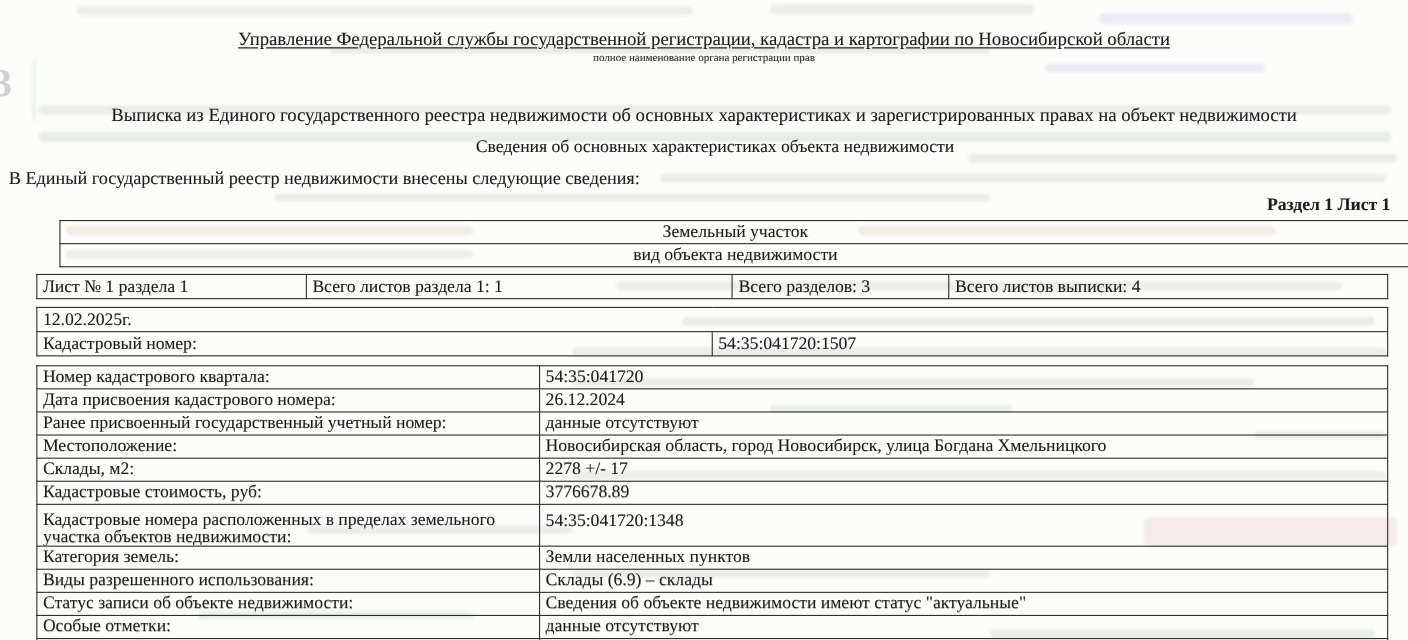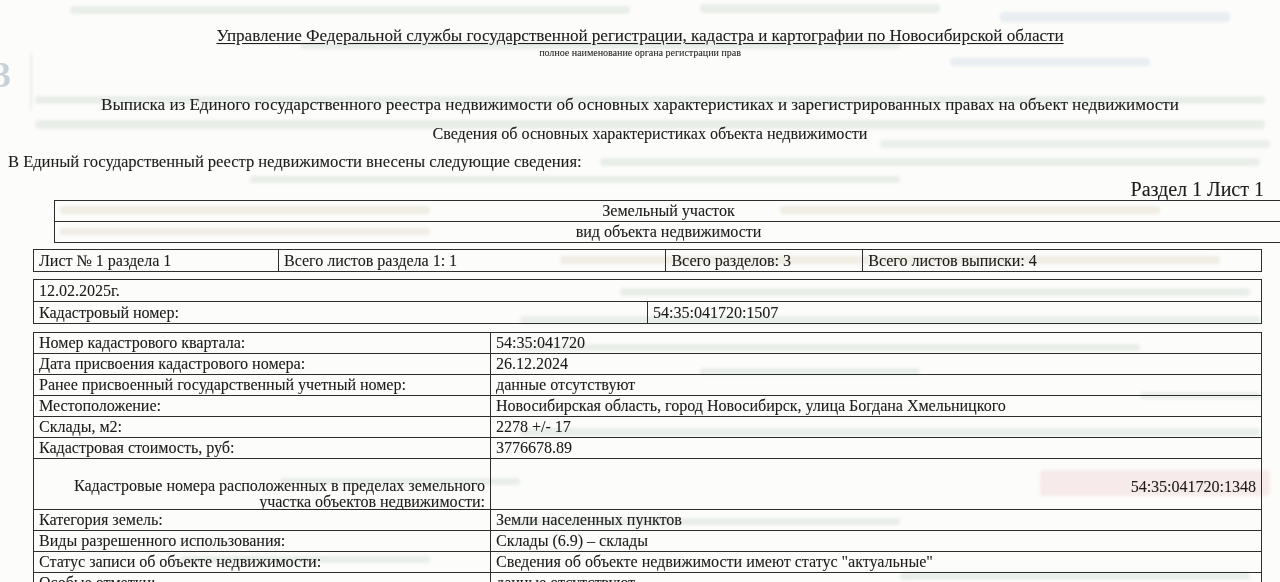--- a/index.html
+++ b/index.html
@@ -16,32 +16,32 @@
     position:absolute; left:-7px; top:54px; font-size:36px; font-weight:bold;
     color:#b9c3cd; opacity:.75; text-shadow:none;
   }
   .hdr { position:absolute; top:26px; left:0; width:100%; text-align:center;
          font-size:17px; text-decoration:underline; text-underline-offset:2px; }
   .hdr-sub { position:absolute; top:47px; left:0; width:100%; text-align:center;
              font-size:10px; color:#2c2c2c; }
   .doc-title { position:absolute; top:72px; left:0; width:100%; text-align:center; font-size:17px;margin-top:23px; }
   .sec-title { position:absolute; top:125px; left:0; width:100%; text-align:center; font-size:16px;padding-left:20px; }
   .intro { position:absolute; top:152px; left:8px; font-size:16.5px; }
-  .razdel { position:absolute; top:178px; right:16px; font-size:20px; }
+  .razdel { position:absolute; top:178px; right:16px; font-size:16px;font-weight:bold; }
 
   table.t { position:absolute; left:33px; width:1229px; border-collapse:collapse; table-layout:fixed; }
   table.t td {
     border:1.6px solid #2d2d2d; font-size:16px; padding:0 5px;
     white-space:nowrap; overflow:hidden; vertical-align:middle;
   }
   .t1 { top:200px;margin-left:21px; } .t1 td { text-align:center; height:21px; }
   .t2 { top:249px; } .t2 td { text-align:left; height:22px; border-width:2px; }
   .t3a { top:279px;border-radius:21px; } .t3a td { height:22px; }
   .t3b { top:332px; } .t3b td { height:21px; }
-  .t3b tr.two-line td { height:32px; vertical-align:top; padding-top:19px;text-align:right; }
+  .t3b tr.two-line td { height:32px; vertical-align:top; padding-top:6px; }
   .t3b tr.two-line td.lbl { white-space:normal; line-height:15.5px; }
   .t3b tr.partial td { height:22px; vertical-align:top; padding-top:2px; }
   td.lbl { width:457px; }
 </style>
 </head>
 <body>
 
 <div class="page">
 
   <div id="artLayer">
@@ -132,21 +132,21 @@
     </tr>
     <tr>
       <td class="lbl">Местоположение:</td>
       <td>Новосибирская область, город Новосибирск, улица Богдана Хмельницкого</td>
     </tr>
     <tr>
       <td class="lbl">Склады, м2:</td>
       <td>2278 +/- 17</td>
     </tr>
     <tr>
-      <td class="lbl">Кадастровая стоимость, руб:</td>
+      <td class="lbl">Кадастровые стоимость, руб:</td>
       <td>3776678.89</td>
     </tr>
     <tr class="two-line">
       <td class="lbl">Кадастровые номера расположенных в пределах земельного участка объектов недвижимости:</td>
       <td>54:35:041720:1348</td>
     </tr>
     <tr>
       <td class="lbl">Категория земель:</td>
       <td>Земли населенных пунктов</td>
     </tr>

